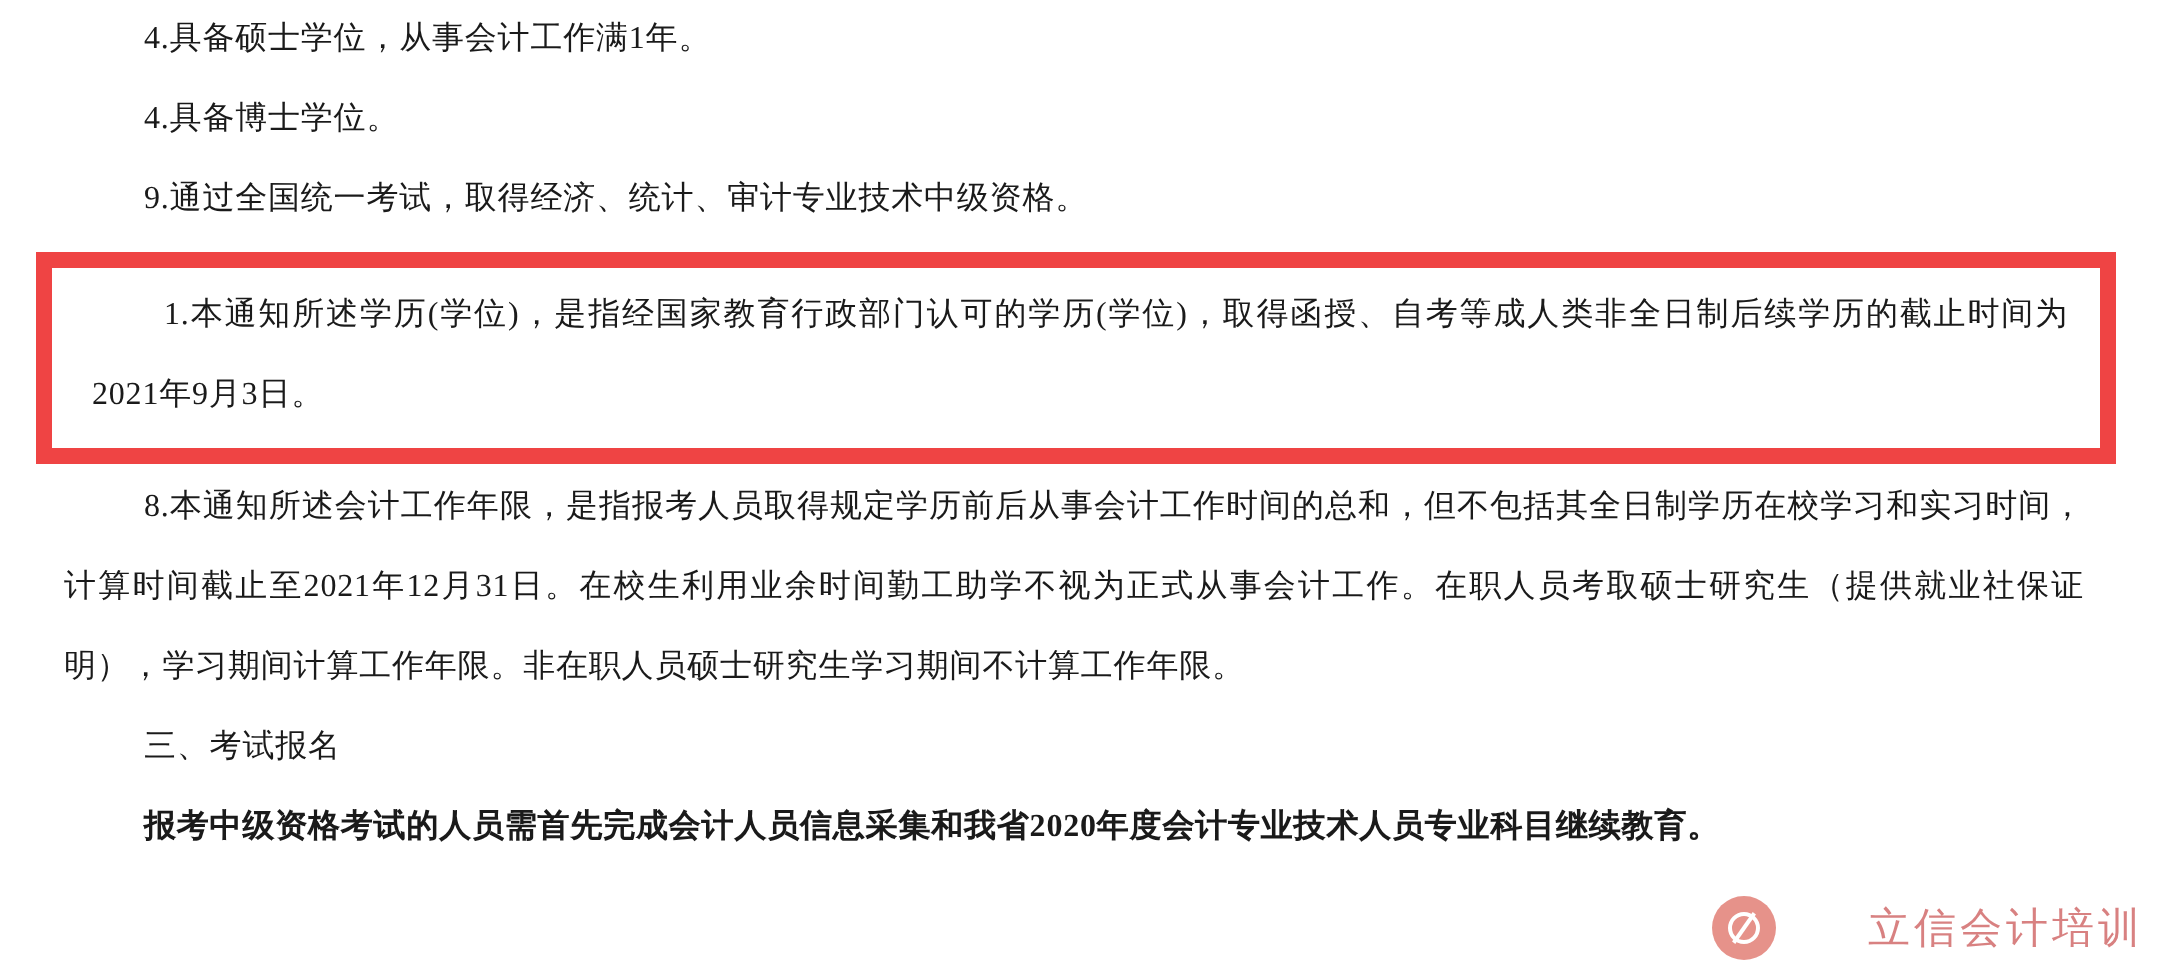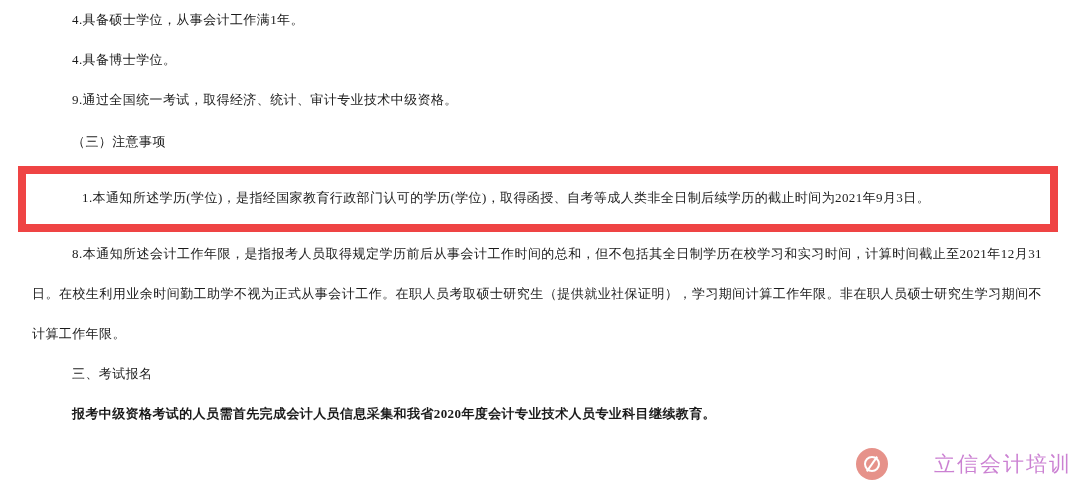--- a/index.html
+++ b/index.html
@@ -20,21 +20,21 @@
   }
   .doc {
     position: absolute;
     left: 0;
     top: 0;
     width: 1080px;
     padding: 0 14px 0 14px;
     box-sizing: border-box;
   }
   .para {
-    font-size: 13px;
+    font-size: 16px;
     line-height: 40px;
     color: #1a1a1a;
     letter-spacing: 0.4px;
     text-align: justify;
     margin: 0;
     padding: 0 24px 0 18px;
     white-space: normal;
   }
   .indent {
     text-indent: 40px;
@@ -94,40 +94,39 @@
     left: 50%;
     top: 50%;
     width: 2px;
     height: 18px;
     background: #ffffff;
     transform: translate(-50%,-50%) rotate(35deg);
   }
   .wm-text {
     font-family: Liberation Sans, sans-serif;
     font-size: 21px;
-    color: #a21caf;
+    color: #b91c1c;
     letter-spacing: 2px;
     white-space: nowrap;
     margin-left: 38px;
   }
 </style>
 </head>
 <body>
 
 <div id="page">
 
   <div class="doc">
 
     <p class="para indent">4.具备硕士学位，从事会计工作满1年。</p>
     <p class="para indent">4.具备博士学位。</p>
     <p class="para indent">9.通过全国统一考试，取得经济、统计、审计专业技术中级资格。</p>
 
     <div class="spacer-2"></div>
 
-    <p class="para indent">（三）注意事项</p>
 
     <div class="highlight-box">
       <p class="para indent-sm">1.本通知所述学历(学位)，是指经国家教育行政部门认可的学历(学位)，取得函授、自考等成人类非全日制后续学历的截止时间为2021年9月3日。</p>
     </div>
 
     <p class="para indent">8.本通知所述会计工作年限，是指报考人员取得规定学历前后从事会计工作时间的总和，但不包括其全日制学历在校学习和实习时间，计算时间截止至2021年12月31日。在校生利用业余时间勤工助学不视为正式从事会计工作。在职人员考取硕士研究生（提供就业社保证明），学习期间计算工作年限。非在职人员硕士研究生学习期间不计算工作年限。</p>
 
     <p class="para indent">三、考试报名</p>
 
     <p class="para indent bold">报考中级资格考试的人员需首先完成会计人员信息采集和我省2020年度会计专业技术人员专业科目继续教育。</p>

